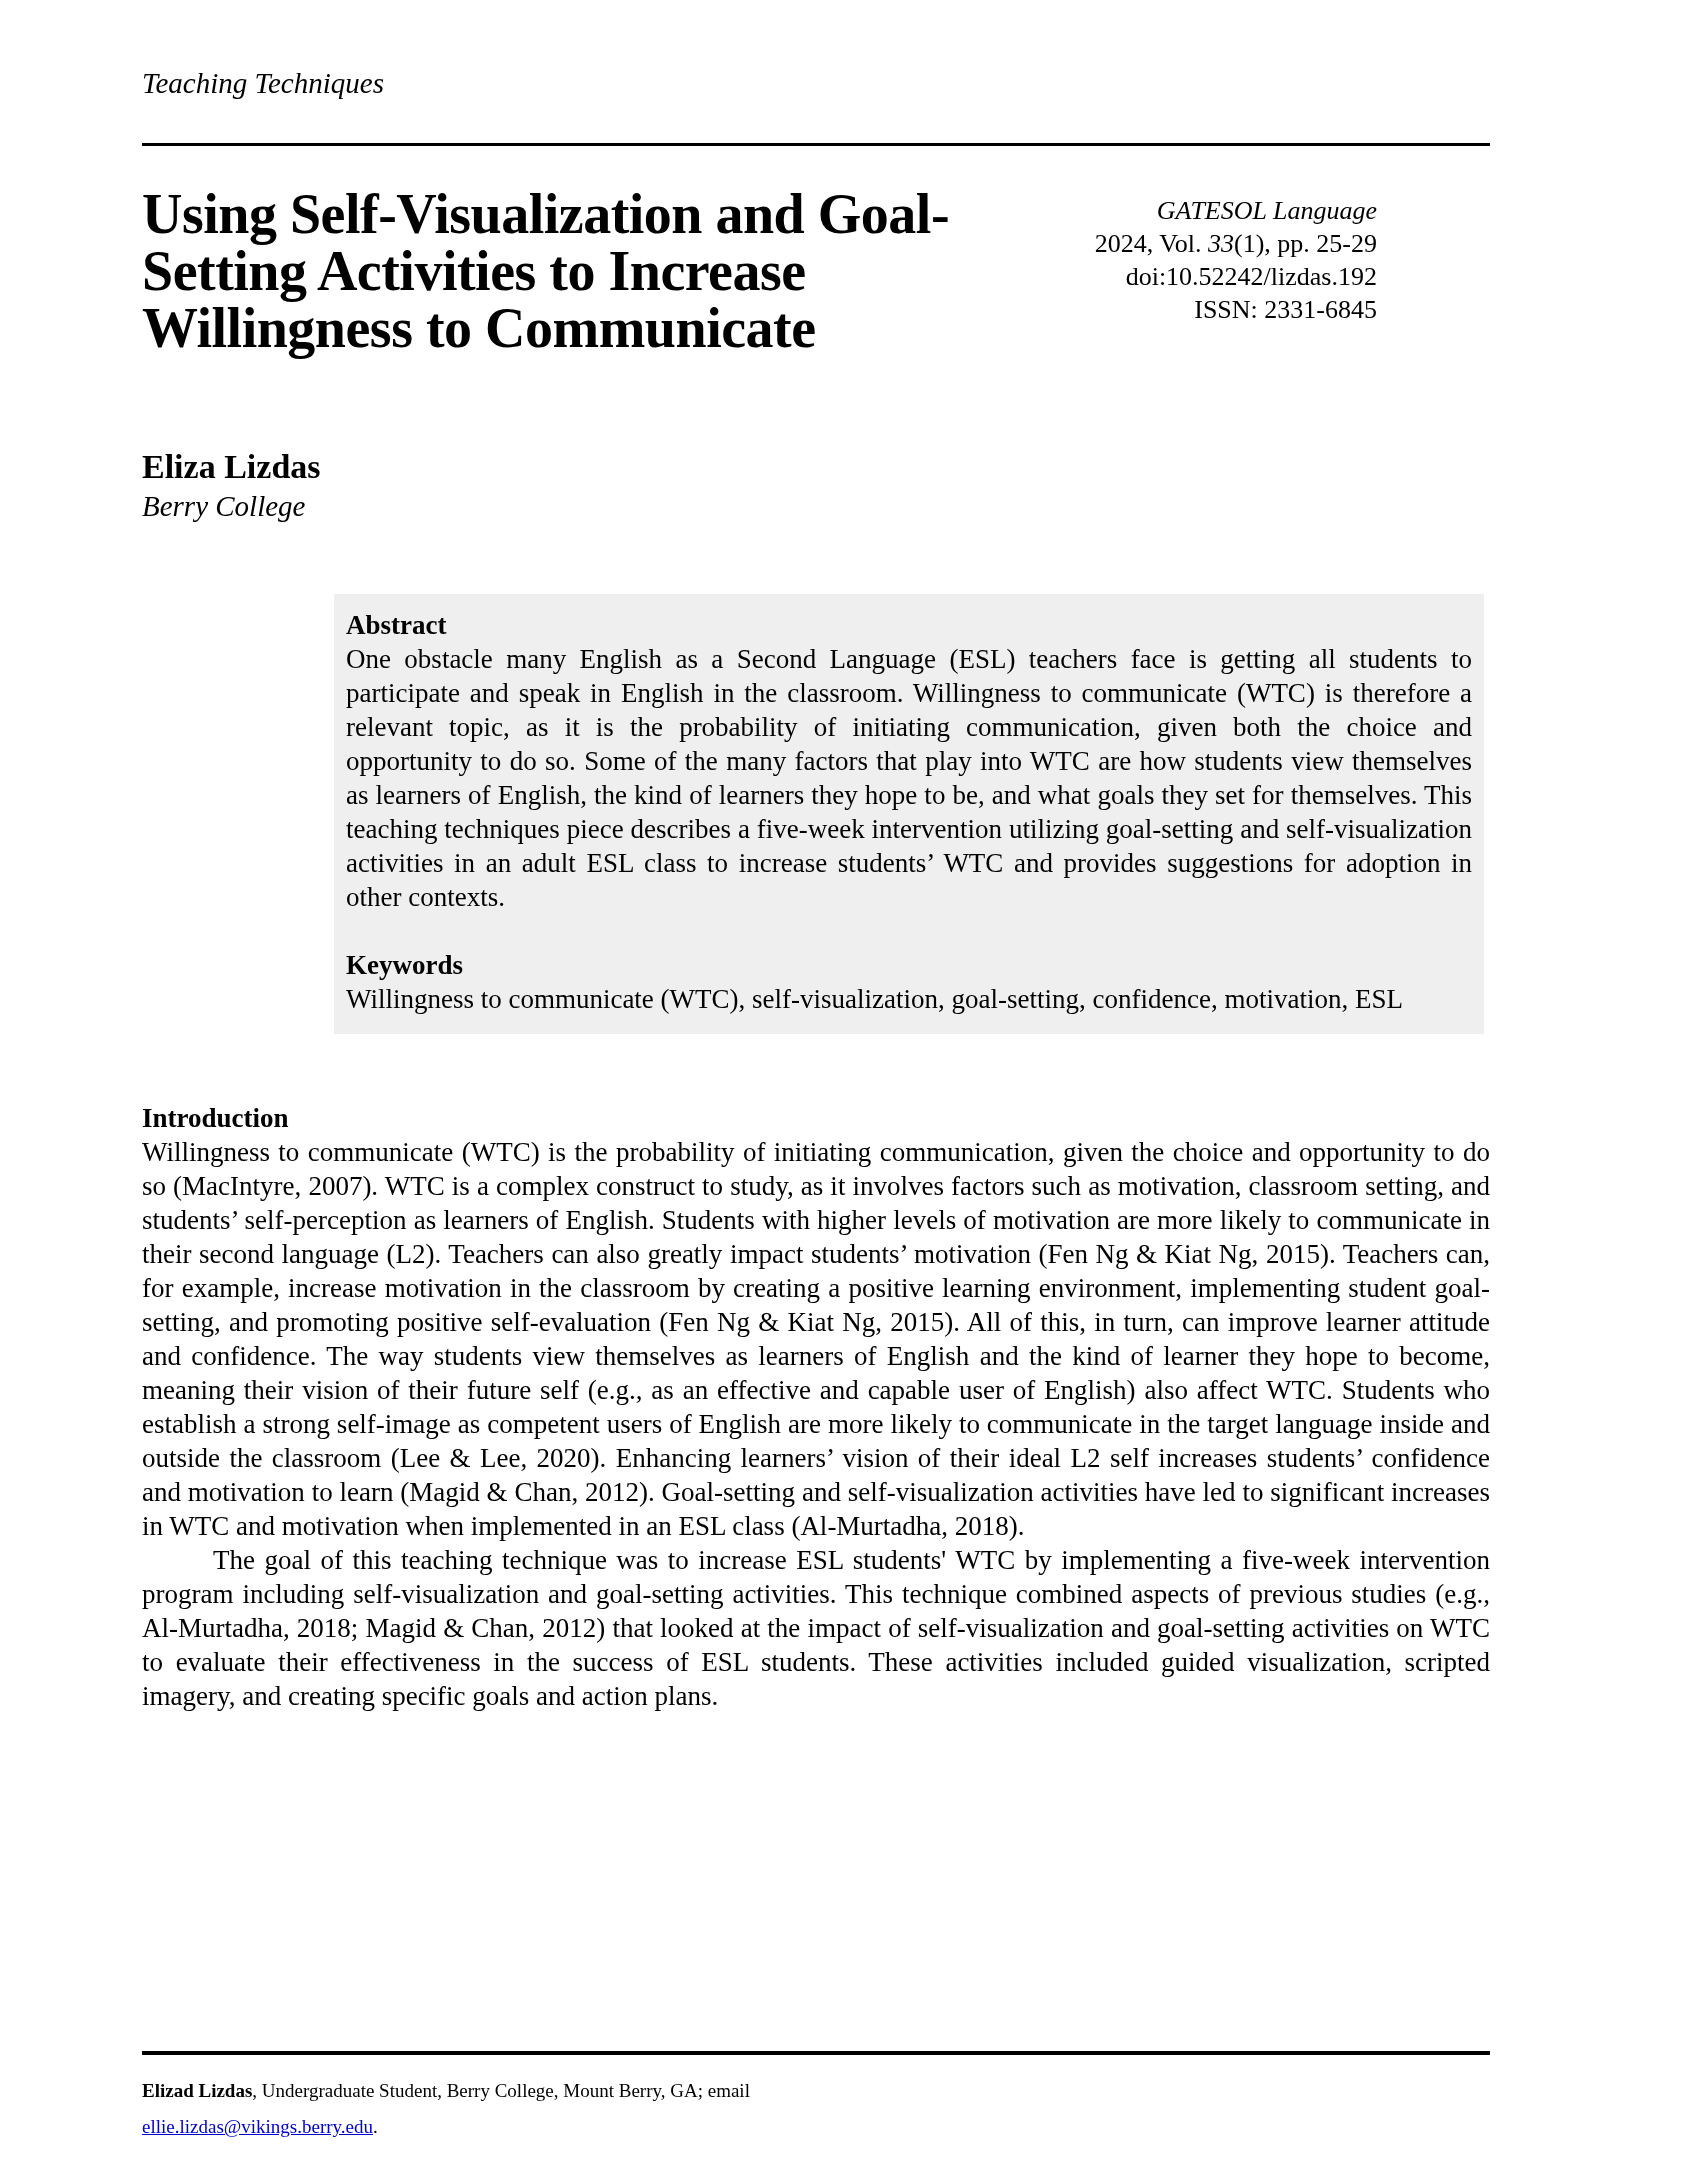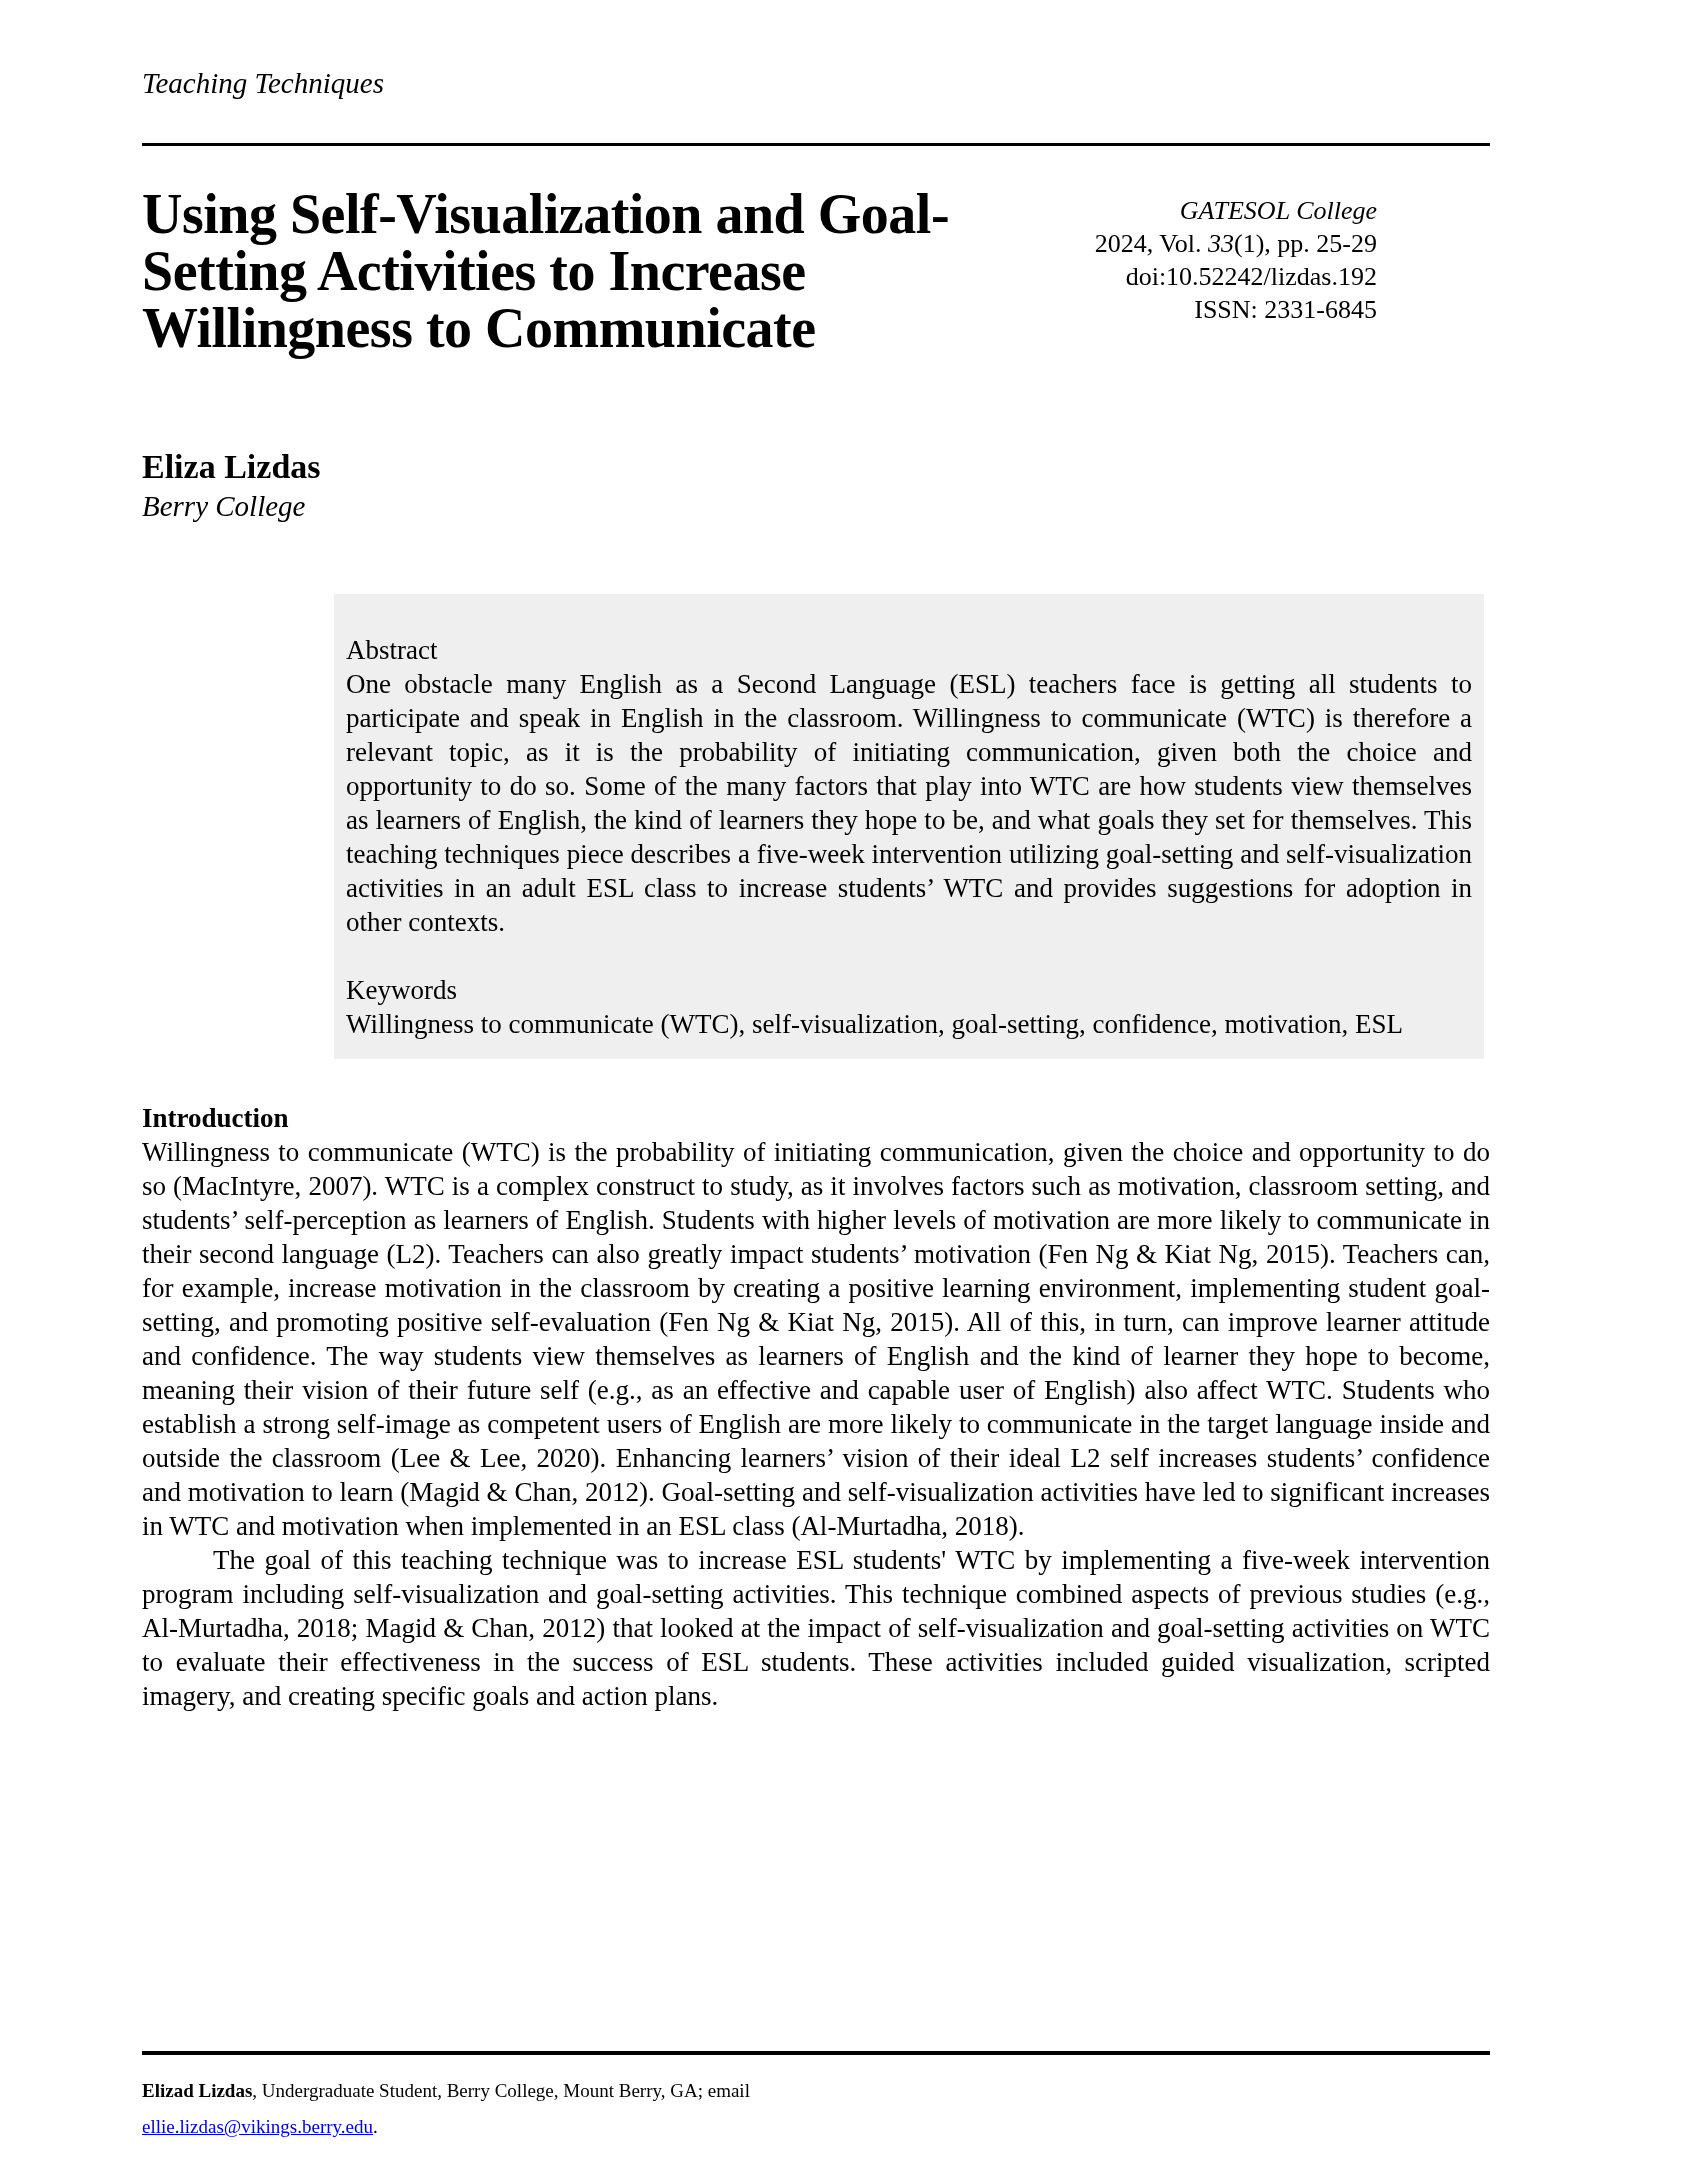--- a/index.html
+++ b/index.html
@@ -72,22 +72,21 @@
     left: 334px;
     top: 594px;
     width: 1150px;
     box-sizing: border-box;
     background: #efefef;
     padding: 14px 12px 18px 12px;
     font-size: 27px;
     line-height: 34px;
   }
   .abstract-heading, .keywords-heading {
-    font-weight: normal;
-    margin-top: 25px;
+    font-weight: bold;
   }
   .abstract-text {
     text-align: justify;
     margin: 0 0 34px 0;
   }
   .keywords-text {
     margin: 0;
   }
   .intro-section {
     position: absolute;
@@ -140,21 +139,21 @@
 
   <div class="header-rule"></div>
 
   <h1 class="paper-title" style="margin:0;">
     <span>Using Self-Visualization and Goal-</span><br>
     <span>Setting Activities to Increase</span><br>
     <span>Willingness to Communicate</span>
   </h1>
 
   <div class="journal-info">
-    <div class="journal-name">GATESOL College</div>
+    <div class="journal-name">GATESOL Language</div>
     <div><span>2024, Vol. </span><span class="vol-italic">33</span><span>(1), pp. 25-29</span></div>
     <div>doi:10.52242/lizdas.192</div>
     <div>ISSN: 2331-6845</div>
   </div>
 
   <div class="author-block">
     <div class="author-name">Eliza Lizdas</div>
     <div class="author-affiliation">Berry College</div>
   </div>
 

